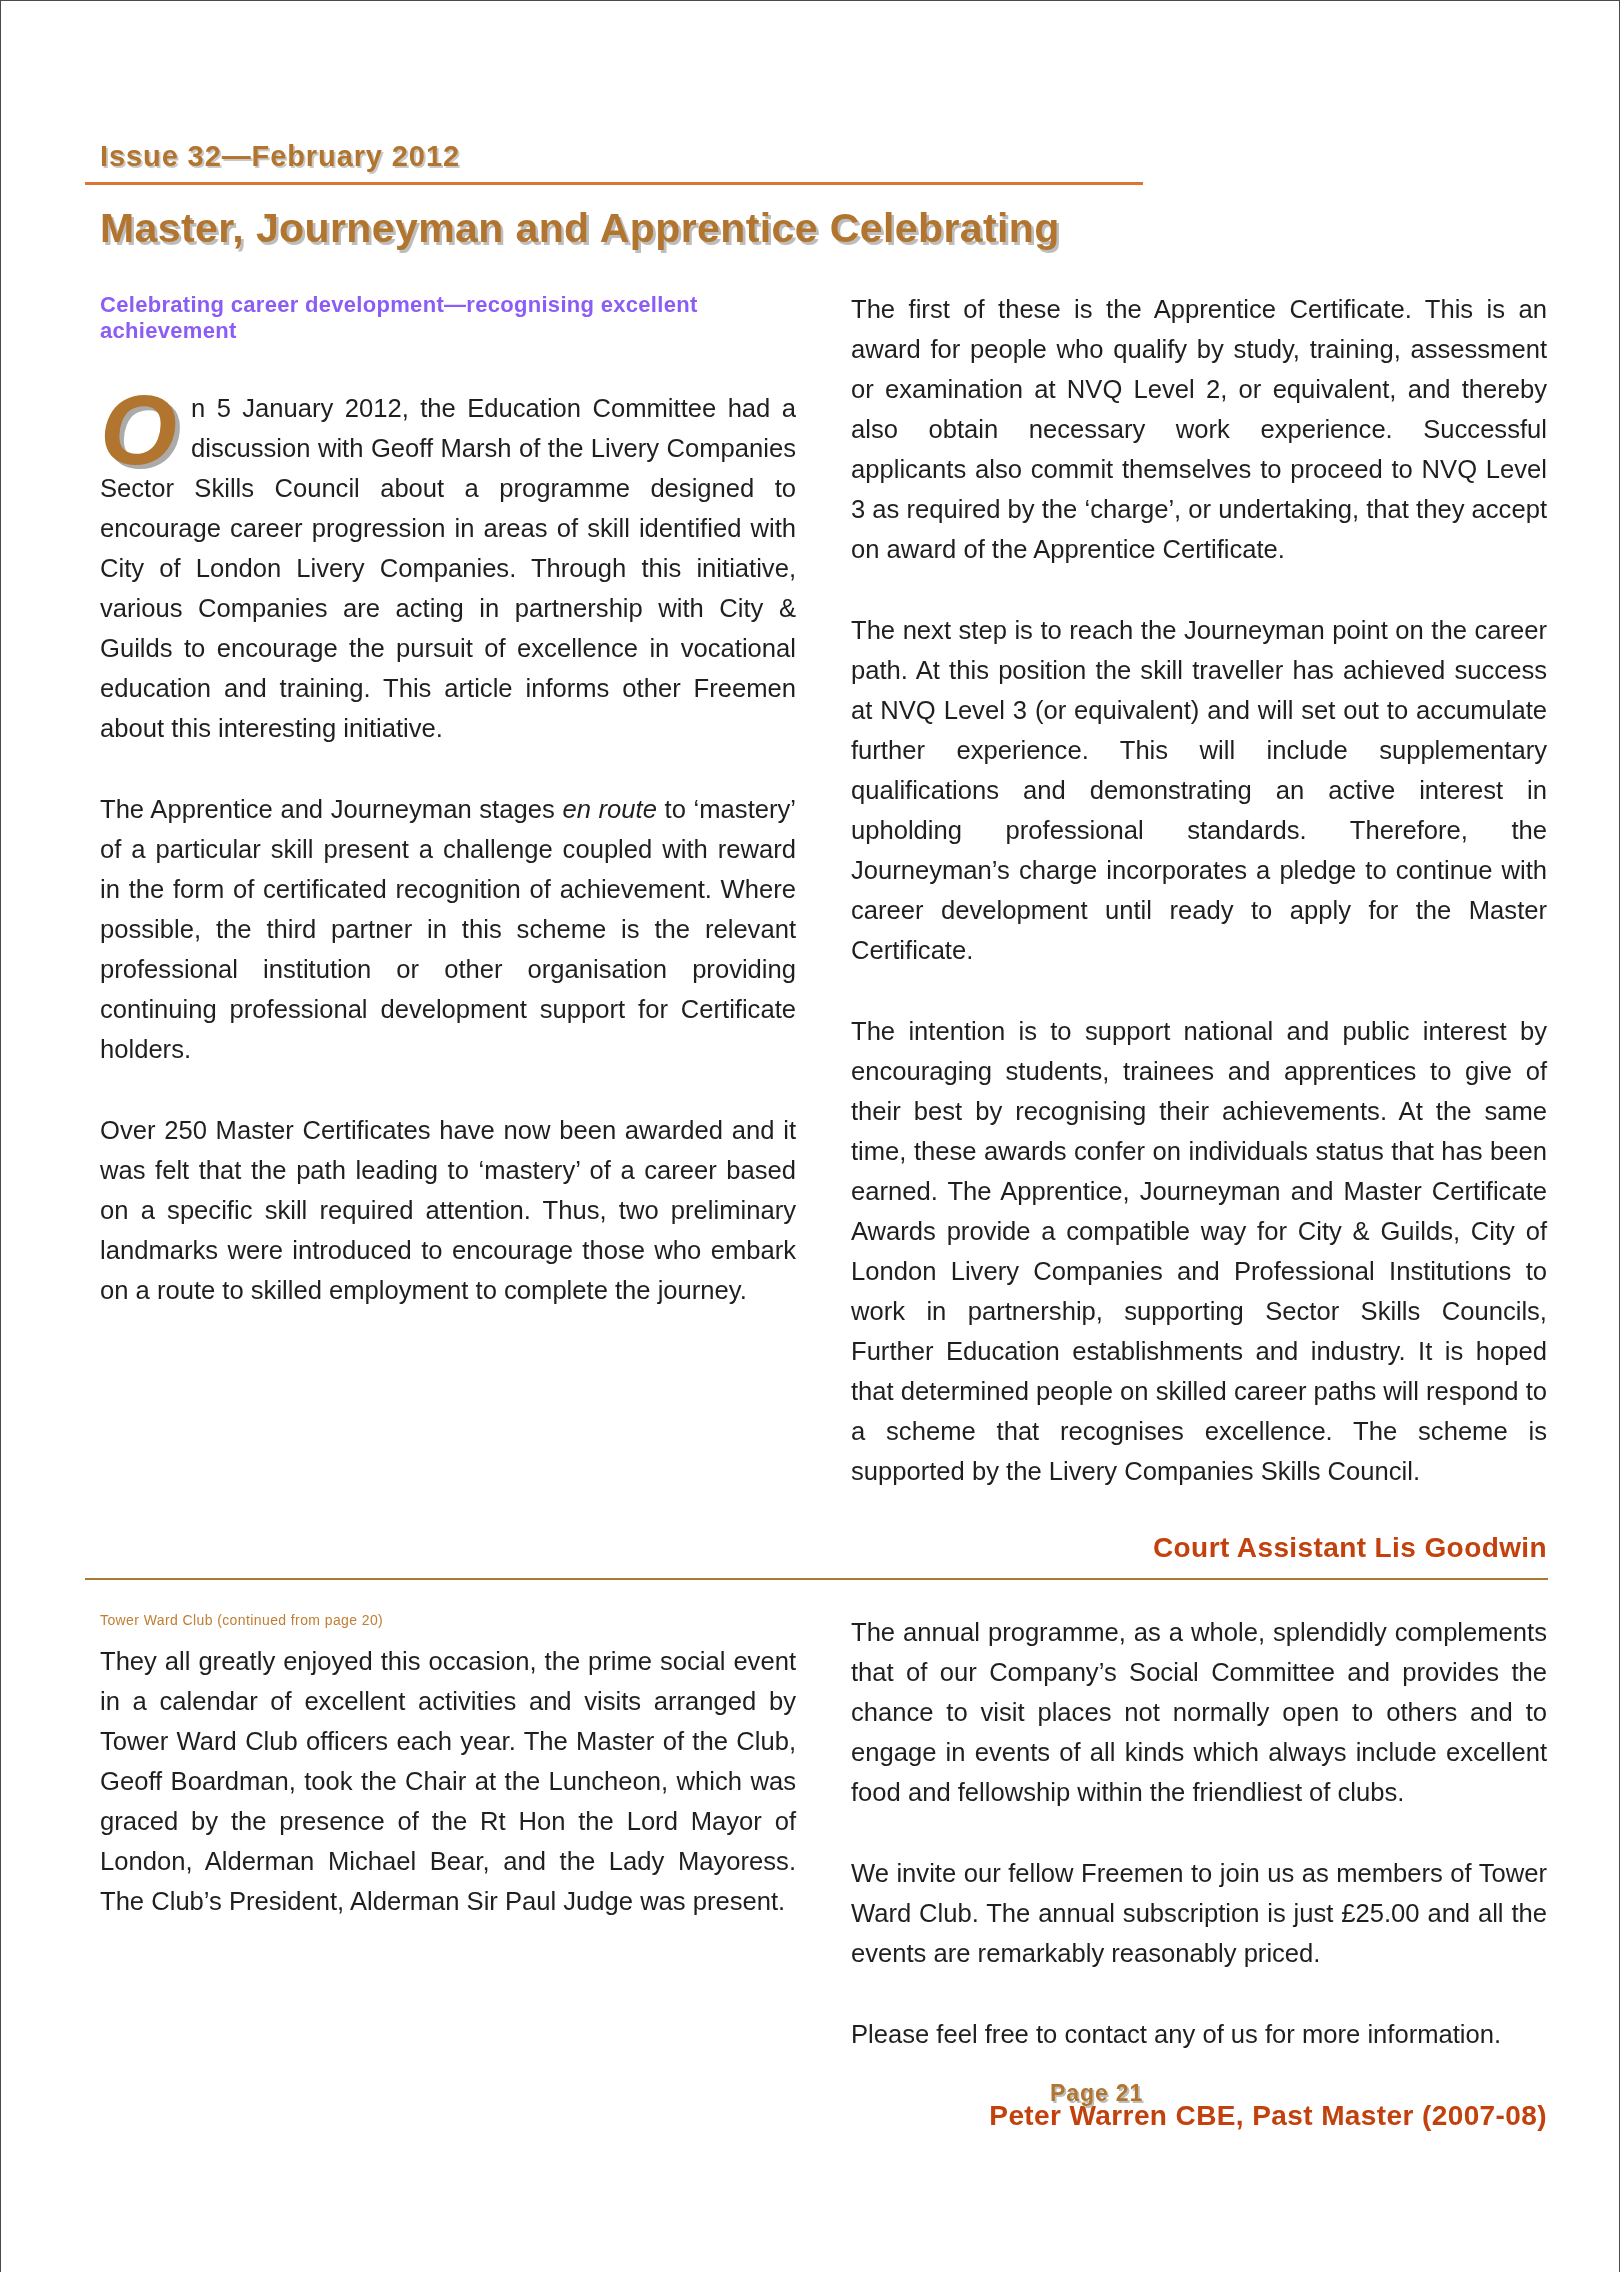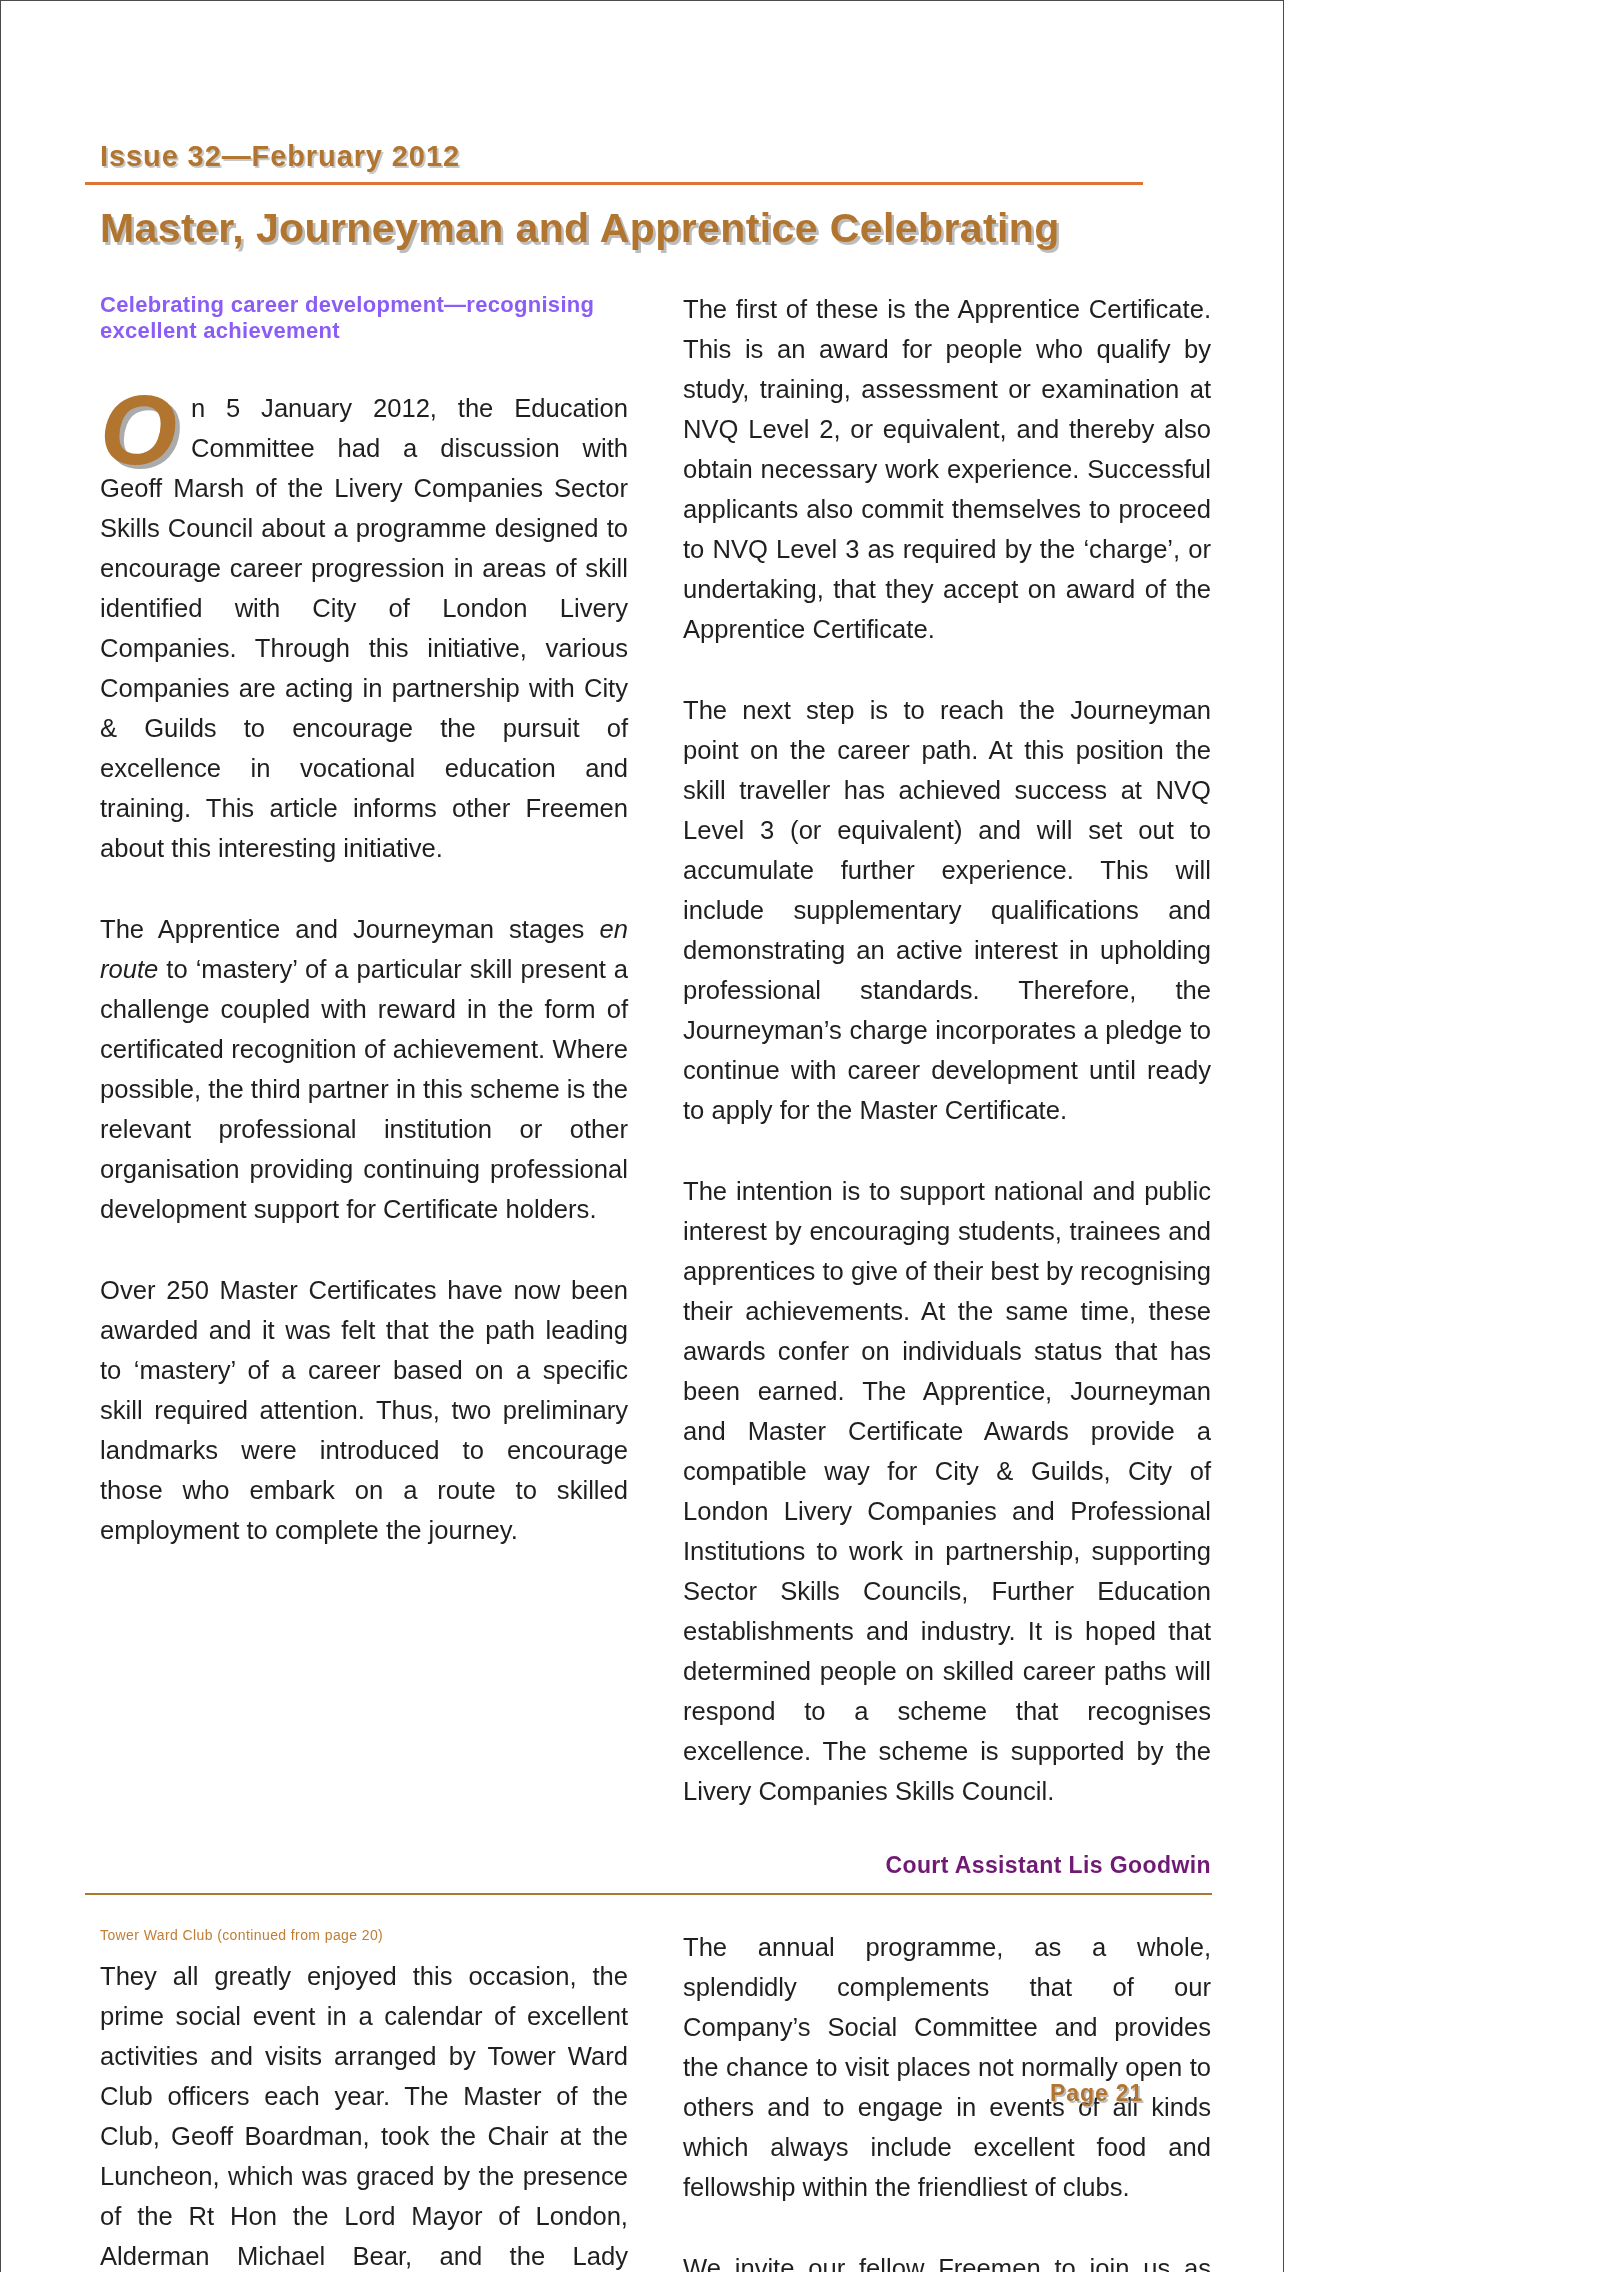--- a/index.html
+++ b/index.html
@@ -1,18 +1,18 @@
 <!DOCTYPE html>
 <html style="font-size:14px"><head>
 <meta charset="utf-8">
 <style>
   html, body { margin:0; padding:0; background:#ffffff; }
   .page {
     position:relative;
-    width:1284px; height:2273px;
+    width:1620px; height:2273px;
     box-sizing:border-box;
     background:#ffffff;
     border:1.8px solid #4a4a4a;
     font-family:"Liberation Sans", sans-serif;
     overflow:hidden;
   }
   .header-block { margin:139px 71px 0 99px; }
   .issue-line {
     font-size:29px; font-weight:bold; color:#b1752f;
     letter-spacing:0.9px; text-shadow:1.8px 1.8px 0 #c9c9c9;
@@ -35,21 +35,21 @@
     font-size:25.6px; line-height:40px; text-align:justify;
     color:#1f1f1f; margin:0 0 41px 0;
   }
   p.body:last-child { margin-bottom:0; }
   .dropcap {
     float:left; font-size:99px; line-height:74px;
     font-style:italic; font-weight:bold; color:#b1752f;
     text-shadow:4.4px 3.5px 0 #ababab; margin:5.3px 14px 0 0;
   }
   .byline {
-    font-size:23px; font-weight:bold; color:#701a75;
+    font-size:28px; font-weight:bold; color:#c2410c;
     text-align:right; margin-top:1.8px; letter-spacing:0.4px;
   }
   .byline.lower { margin-top:46px; }
   .section-divider {
     border:none; height:2.6px; background:#a9792f;
     margin:14px 71px 0 84px;
   }
   .columns.second { margin-top:32px; }
   .continued-heading {
     font-size:14px; font-weight:normal; color:#c07d33;

